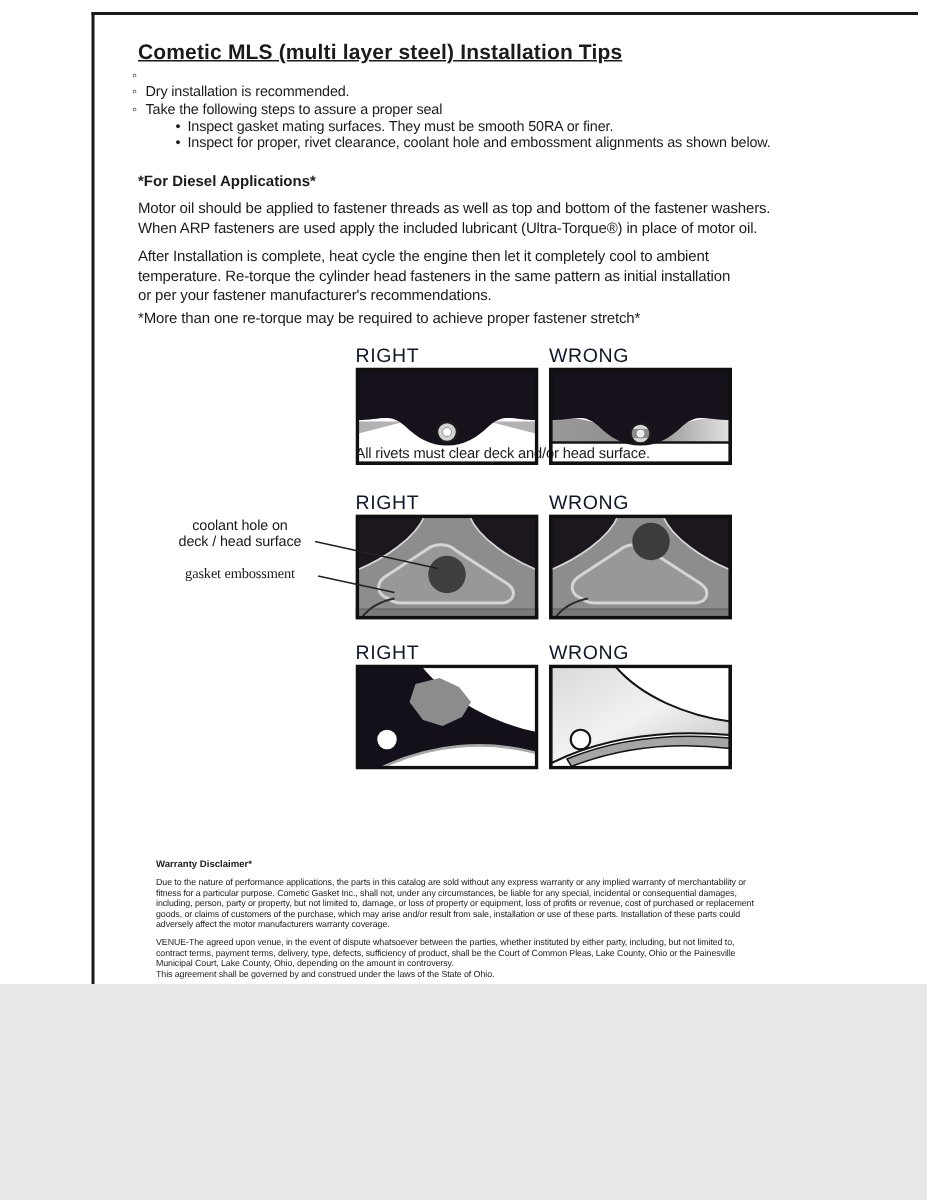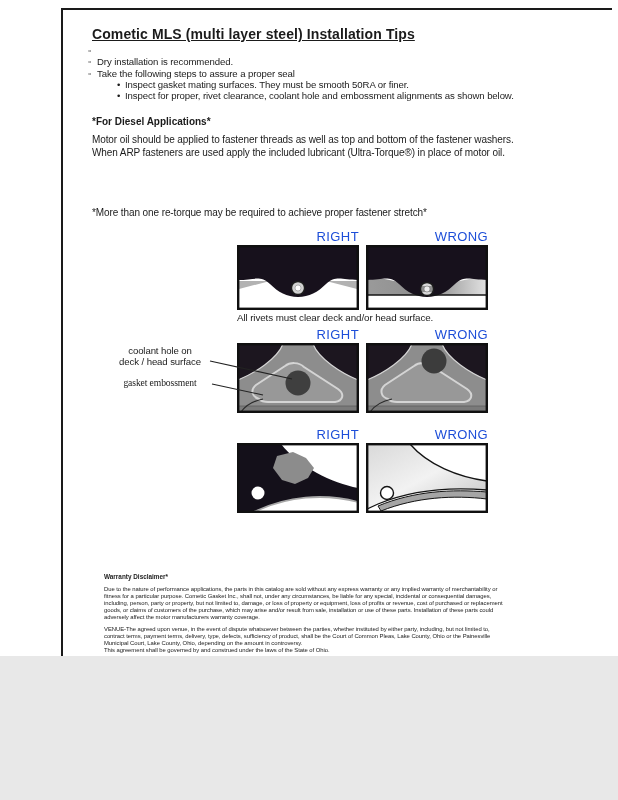--- a/index.html
+++ b/index.html
@@ -20,21 +20,21 @@
   .tip-glyph{width:9px;flex:none;}
   .tip-row.sub{margin-left:29px;}
   .tip-row.sub .tip-glyph{width:8px;}
 
   .diesel-heading{position:absolute;left:92px;top:116px;font-size:10px;font-weight:bold;}
   .para{position:absolute;left:92px;width:460px;font-size:10px;line-height:13px;white-space:pre-line;letter-spacing:-0.1px;}
   .para1{top:133px;}
   .para2{top:165px;}
   .note{top:206px;}
 
-  .dg-label{position:absolute;width:122px;text-align:right;font-size:13px;letter-spacing:0.4px;color:#1d4ed8;}
+  .dg-label{position:absolute;width:122px;text-align:left;font-size:13px;letter-spacing:0.4px;color:#0f172a;}
   .panel{position:absolute;width:122px;}
   .caption{position:absolute;left:237px;font-size:9.8px;line-height:12px;white-space:pre-line;letter-spacing:-0.1px;}
 
   .side-label{position:absolute;width:100px;left:110px;text-align:center;font-size:9.6px;line-height:10.6px;white-space:pre-line;letter-spacing:-0.1px;}
   .side-label.coolant{top:346px;}
   .side-label.emboss{top:378px;font-family:Liberation Serif, serif;}
   .leader-overlay{position:absolute;left:140px;top:335px;width:230px;height:90px;}
 
   .disclaimer{position:absolute;left:104px;top:574px;width:505px;font-size:5.9px;line-height:6.9px;color:#222;}
   .disclaimer .d-head{font-size:6.4px;font-weight:bold;margin-bottom:5px;}
@@ -70,20 +70,23 @@
     </div>
     <div class="tip-row sub">
       <span class="tip-glyph">•</span>
       <span>Inspect for proper, rivet clearance, coolant hole and embossment alignments as shown below.</span>
     </div>
   </div>
 
   <div class="diesel-heading">*For Diesel Applications*</div>
   <div class="para para1">Motor oil should be applied to fastener threads as well as top and bottom of the fastener washers.
 When ARP fasteners are used apply the included lubricant (Ultra-Torque®) in place of motor oil.</div>
+  <div class="para para2">After Installation is complete, heat cycle the engine then let it completely cool to ambient
+temperature. Re-torque the cylinder head fasteners in the same pattern as initial installation
+or per your fastener manufacturer's recommendations.</div>
   <div class="para note">*More than one re-torque may be required to achieve proper fastener stretch*</div>
 
   <div class="dg-label" style="left:237px;top:229px;">RIGHT</div>
   <div class="dg-label" style="left:366px;top:229px;">WRONG</div>
 
   <div class="panel" style="left:237px;top:245px;">
     <svg width="122" height="65" viewBox="0 0 122 65">
       <rect x="0" y="0" width="122" height="65" fill="#ffffff"></rect>
       <polygon points="2,36 33,36 2,44" fill="#b2b2b2"></polygon>
       <polygon points="120,36 89,36 120,44" fill="#b2b2b2"></polygon>
@@ -109,21 +112,21 @@
       <path d="M1,31 C20,33 38,40 61,40 C84,40 102,33 121,31 L121,50 L1,50 Z" fill="url(#gw1)"></path>
       <path d="M1,1 H121 V35 C105,35 99,30 89,39 C81,47 72,52 61,52 C50,52 41,47 33,39 C23,30 17,35 1,35 Z" fill="#17111c"></path>
       <line x1="1" y1="50" x2="121" y2="50" stroke="#151515" stroke-width="1.6"></line>
       <circle cx="61" cy="44" r="6.6" fill="#d8d8d8"></circle>
       <rect x="52" y="41" width="18" height="6" fill="#8d8d8d" clip-path="url(#rivclip)"></rect>
       <circle cx="61" cy="44" r="3" fill="#ededed" stroke="#777777" stroke-width="0.6"></circle>
       <circle cx="61" cy="44" r="6.6" fill="none" stroke="#1c1c1c" stroke-width="1.5"></circle>
       <rect x="1.2" y="1.2" width="119.6" height="62.6" fill="none" stroke="#101010" stroke-width="2.4"></rect>
     </svg>
   </div>
-  <div class="caption" style="top:312px;text-align:center;">All rivets must clear deck and/or head surface.</div>
+  <div class="caption" style="top:297px;text-align:center;">All rivets must clear deck and/or head surface.</div>
 
   <div class="dg-label" style="left:237px;top:327px;">RIGHT</div>
   <div class="dg-label" style="left:366px;top:327px;">WRONG</div>
 
   <div class="side-label coolant">coolant hole on
 deck / head surface</div>
   <div class="side-label emboss">gasket embossment</div>
 
   <div class="panel" style="left:237px;top:343px;">
     <svg width="122" height="70" viewBox="0 0 122 70">

